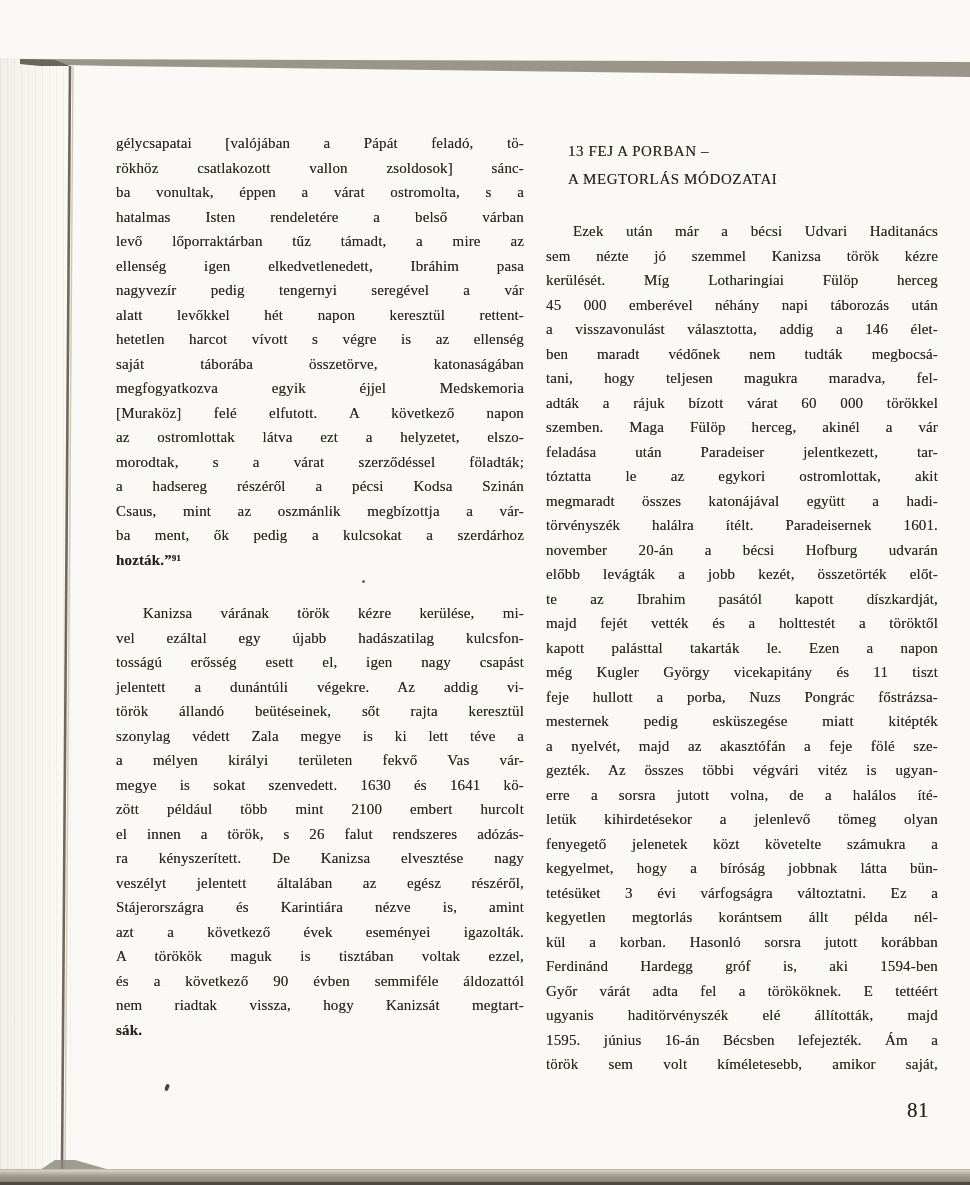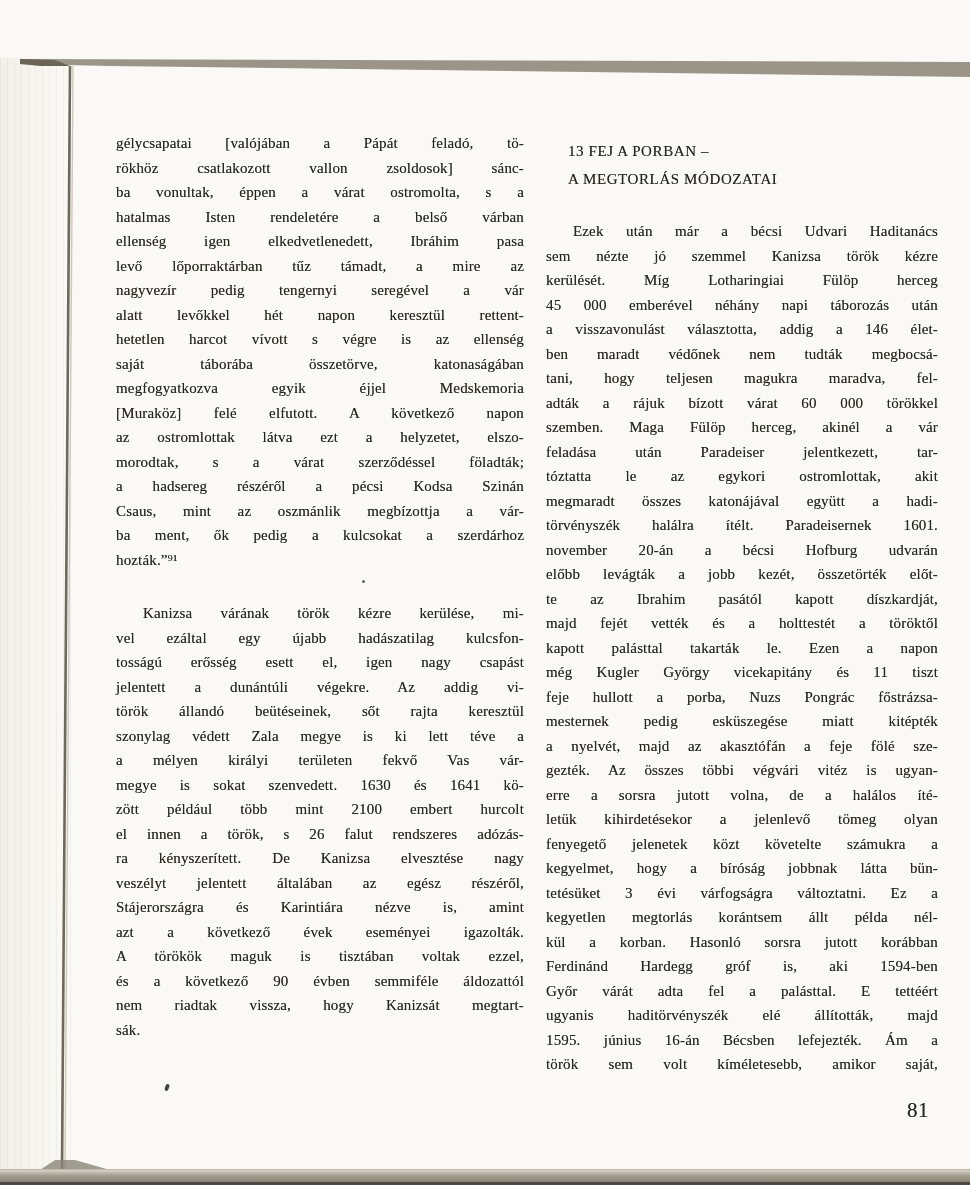--- a/index.html
+++ b/index.html
@@ -68,21 +68,21 @@
     letter-spacing: 0.15px;
     text-shadow: 0 0 0.5px rgba(41,36,30,0.55);
   }
   .col-left  { left: 116px; top: 131px; width: 408px; }
   .col-right { left: 546px; top: 138px; width: 392px; }
   .tline {
     text-align: justify;
     text-align-last: justify;
     min-height: 24.5px;
   }
-  .para.ends .tline:last-child { text-align-last: left; }
+  .para.ends .tline:last-child { text-align-last: left; font-weight: bold; }
   .indent-first .tline:first-child { text-indent: 27px; }
   .para + .para { margin-top: 29px; }
   .heading {
     letter-spacing: 0.6px;
     line-height: 27.5px;
     padding-left: 22px;
     margin-bottom: 26px;
   }
   .heading .tline {
     text-align: left;
@@ -121,22 +121,22 @@
 
 <div class="ink-speck-1"></div>
 <div class="ink-speck-2"></div>
 
 <div class="col col-left">
   <div class="para ends">
       <div class="tline">gélycsapatai [valójában a Pápát feladó, tö-</div>
       <div class="tline">rökhöz csatlakozott vallon zsoldosok] sánc-</div>
       <div class="tline">ba vonultak, éppen a várat ostromolta, s a</div>
       <div class="tline">hatalmas Isten rendeletére a belső várban</div>
+      <div class="tline">levő lőporraktárban tűz támadt, a mire az</div>
       <div class="tline">ellenség igen elkedvetlenedett, Ibráhim pasa</div>
-      <div class="tline">levő lőporraktárban tűz támadt, a mire az</div>
       <div class="tline">nagyvezír pedig tengernyi seregével a vár</div>
       <div class="tline">alatt levőkkel hét napon keresztül rettent-</div>
       <div class="tline">hetetlen harcot vívott s végre is az ellenség</div>
       <div class="tline">saját táborába összetörve, katonaságában</div>
       <div class="tline">megfogyatkozva egyik éjjel Medskemoria</div>
       <div class="tline">[Muraköz] felé elfutott. A következő napon</div>
       <div class="tline">az ostromlottak látva ezt a helyzetet, elszo-</div>
       <div class="tline">morodtak, s a várat szerződéssel föladták;</div>
       <div class="tline">a hadsereg részéről a pécsi Kodsa Szinán</div>
       <div class="tline">Csaus, mint az oszmánlik megbízottja a vár-</div>
@@ -195,20 +195,20 @@
       <div class="tline">a nyelvét, majd az akasztófán a feje fölé sze-</div>
       <div class="tline">gezték. Az összes többi végvári vitéz is ugyan-</div>
       <div class="tline">erre a sorsra jutott volna, de a halálos íté-</div>
       <div class="tline">letük kihirdetésekor a jelenlevő tömeg olyan</div>
       <div class="tline">fenyegető jelenetek közt követelte számukra a</div>
       <div class="tline">kegyelmet, hogy a bíróság jobbnak látta bün-</div>
       <div class="tline">tetésüket 3 évi várfogságra változtatni. Ez a</div>
       <div class="tline">kegyetlen megtorlás korántsem állt példa nél-</div>
       <div class="tline">kül a korban. Hasonló sorsra jutott korábban</div>
       <div class="tline">Ferdinánd Hardegg gróf is, aki 1594-ben</div>
-      <div class="tline">Győr várát adta fel a palásttal. E tettéért</div>
+      <div class="tline">Győr várát adta fel a törököknek. E tettéért</div>
       <div class="tline">ugyanis haditörvényszék elé állították, majd</div>
       <div class="tline">1595. június 16-án Bécsben lefejezték. Ám a</div>
       <div class="tline">török sem volt kíméletesebb, amikor saját,</div>
     </div>
 </div>
 
 <div class="page-number">81</div>
 
 </body></html>

